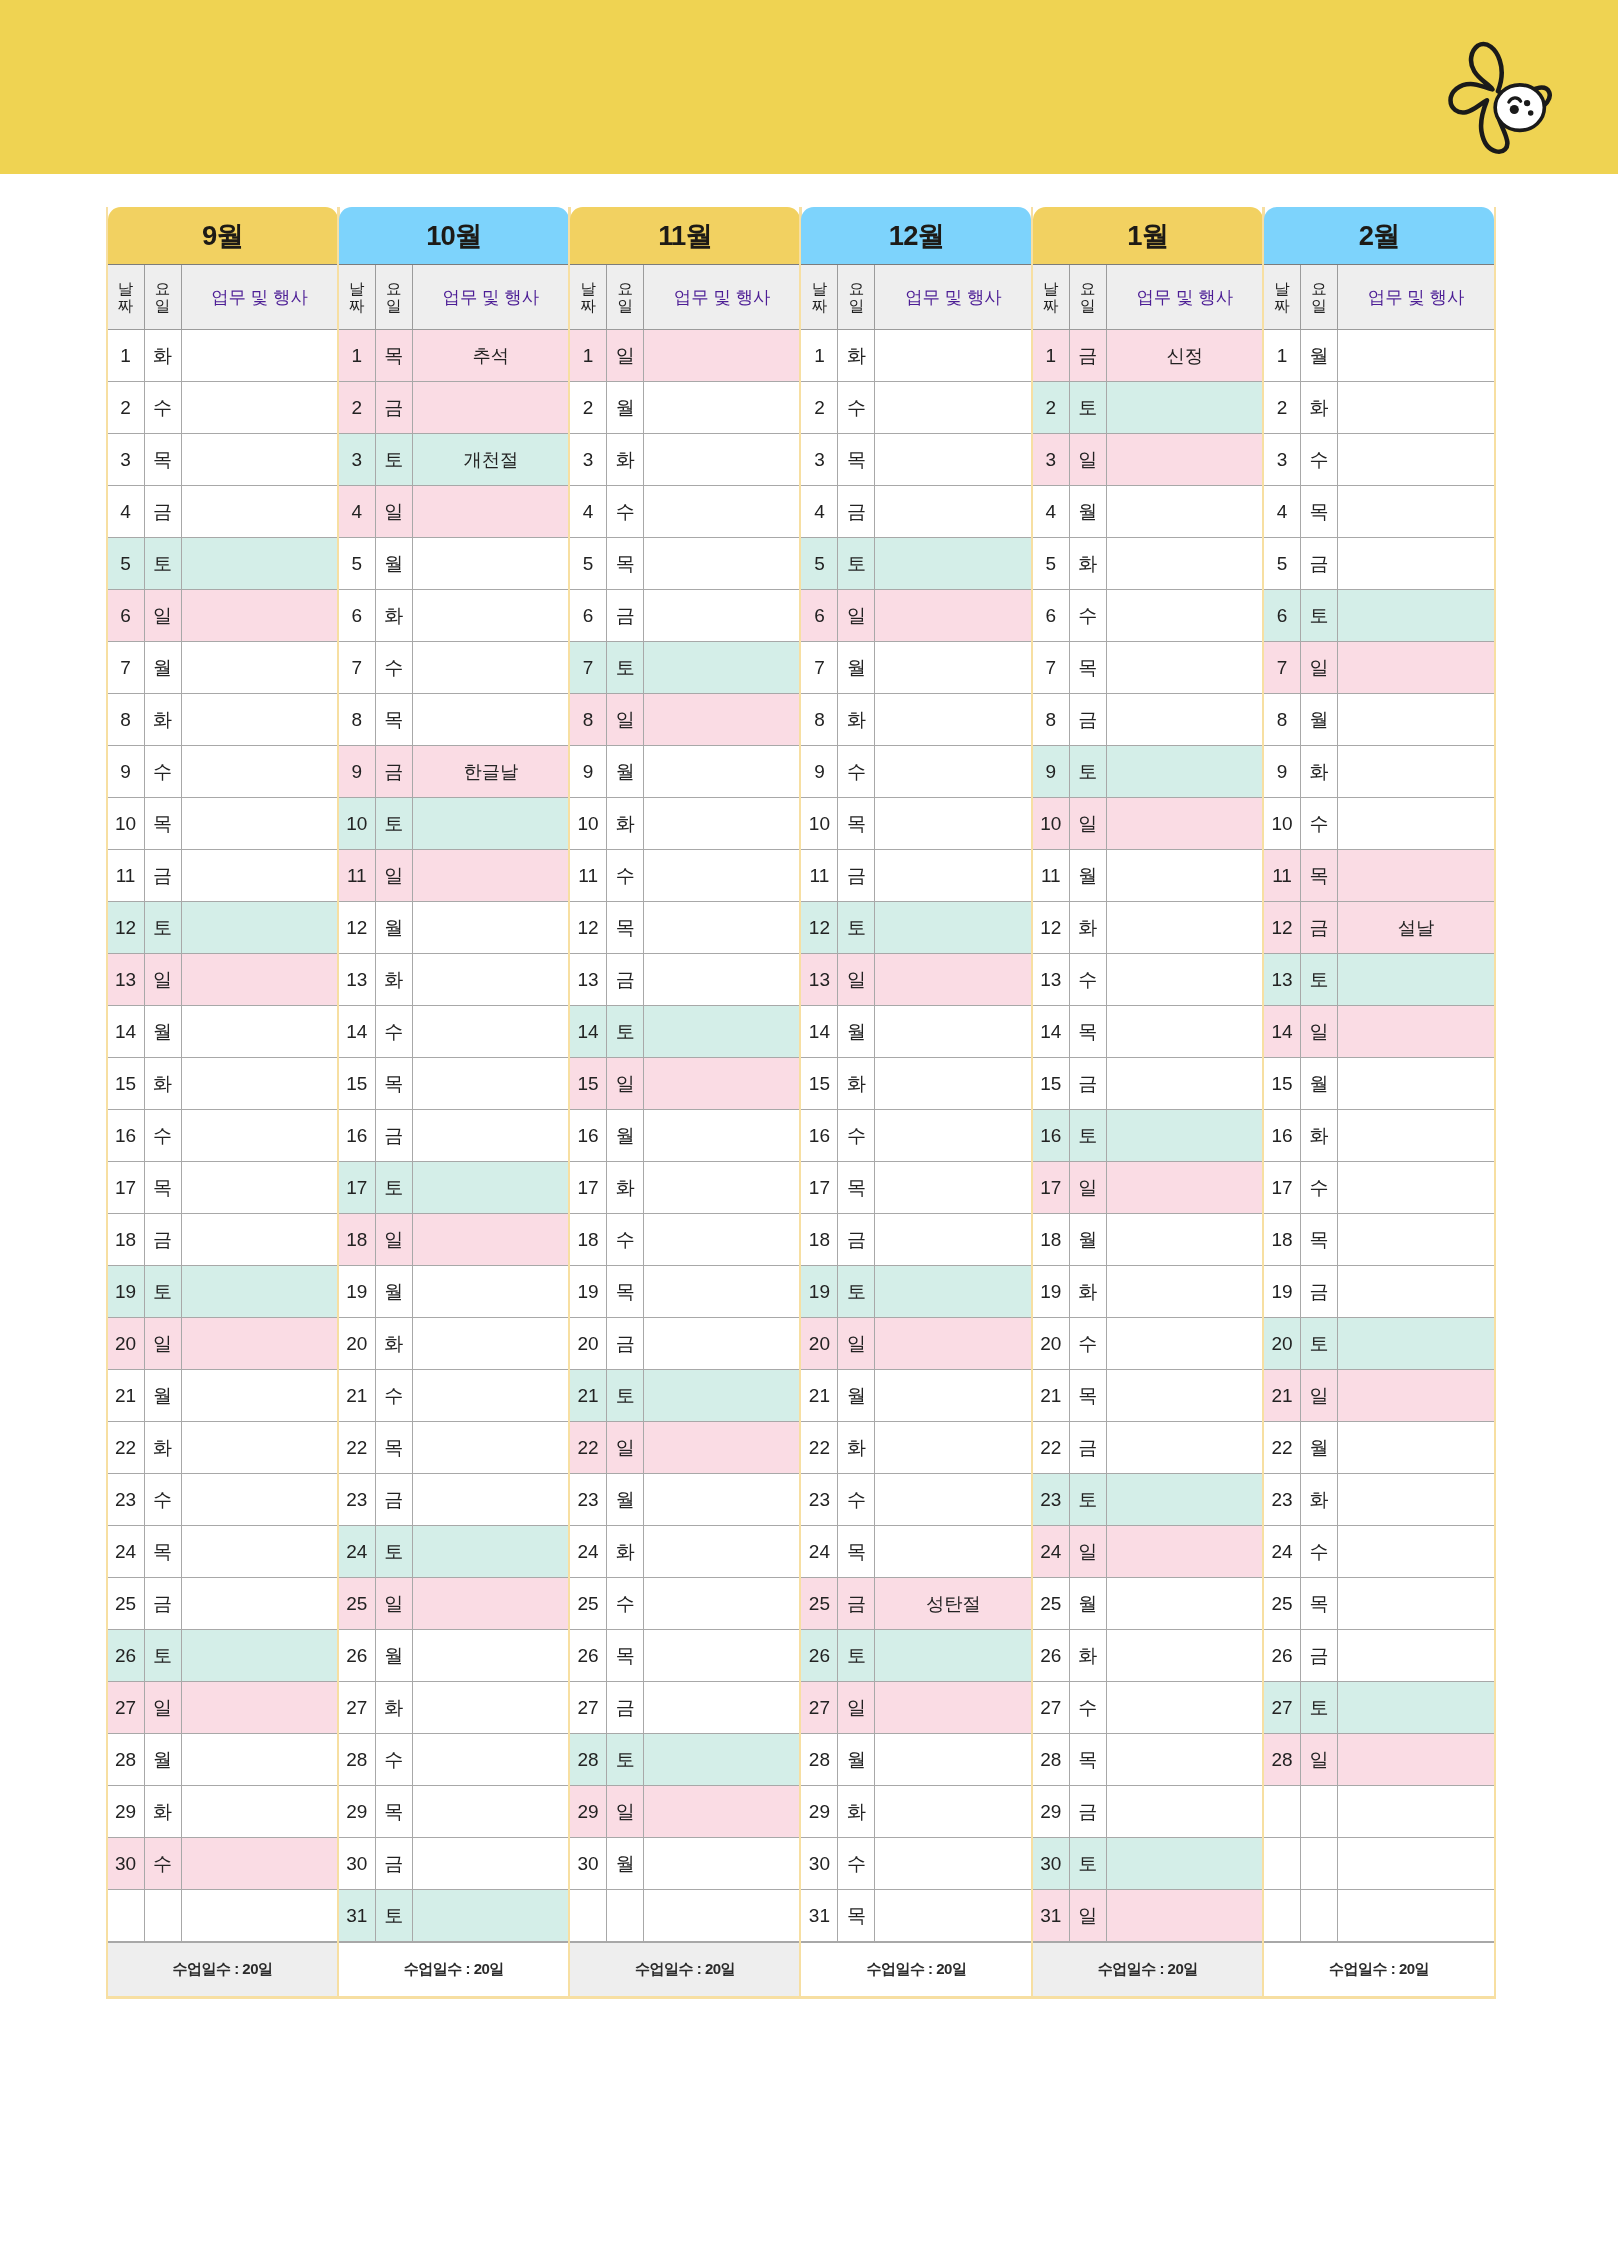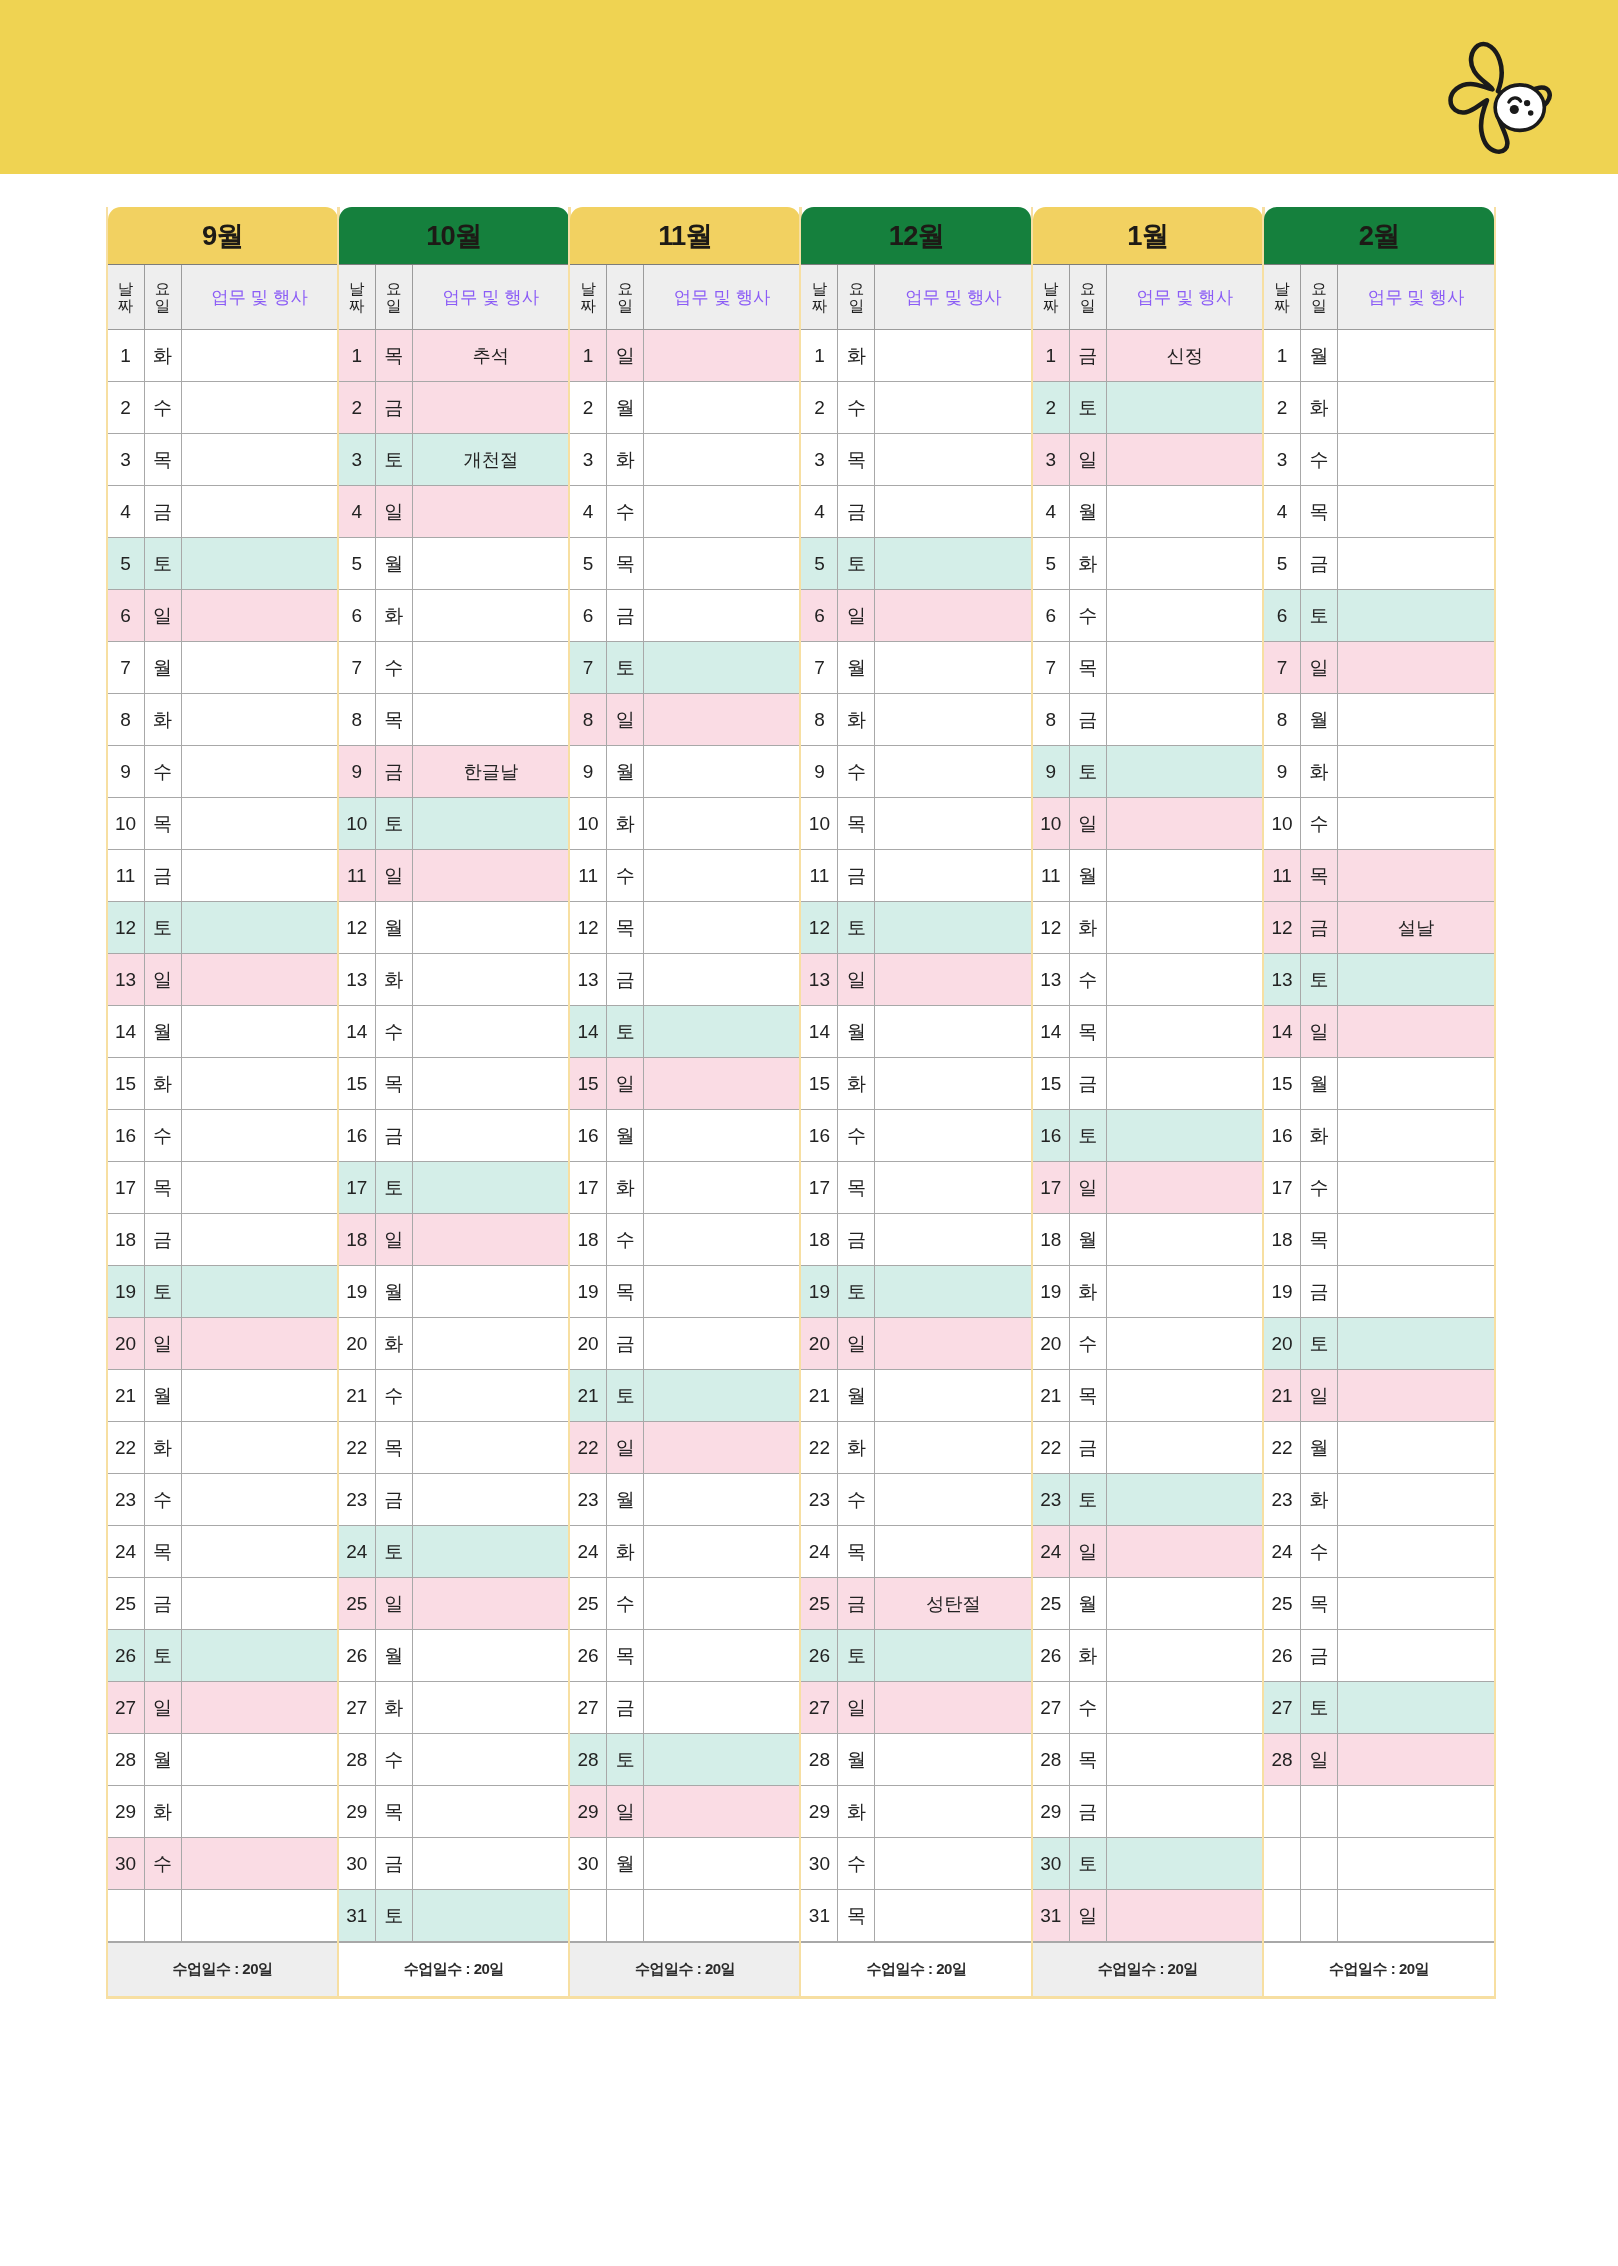--- a/index.html
+++ b/index.html
@@ -56,21 +56,21 @@
     border-radius: 12.8px 12.8px 0 0;
     display: flex;
     align-items: center;
     justify-content: center;
     font-size: 27.4px;
     font-weight: bold;
     color: #1d1a16;
     letter-spacing: -0.9px;
   }
   .month-title.yellow { background: #f2d161; }
-  .month-title.green  { background: #15803d; }
+  .month-title.green  { background: #7dd3fc; }
 
   
   .col-head {
     display: flex;
     height: 66px;
     background: #eeeeee;
     border-top: 1.8px solid #7c7c7c;
     border-bottom: 0.9px solid #9b9b9b;
   }
   .col-head .h-date,
@@ -85,21 +85,21 @@
     text-align: center;
     border-right: 0.9px solid #9b9b9b;
     white-space: pre-line;
   }
   .col-head .h-ev {
     flex: 1;
     display: flex;
     align-items: center;
     justify-content: center;
     font-size: 17.4px;
-    color: #8b5cf6;
+    color: #4c1d95;
   }
 
   
   .days { display: flex; flex-direction: column; }
   .day-row {
     display: flex;
     height: 52px;
     border-bottom: 0.9px solid #a8a8a8;
     background: #ffffff;
   }

